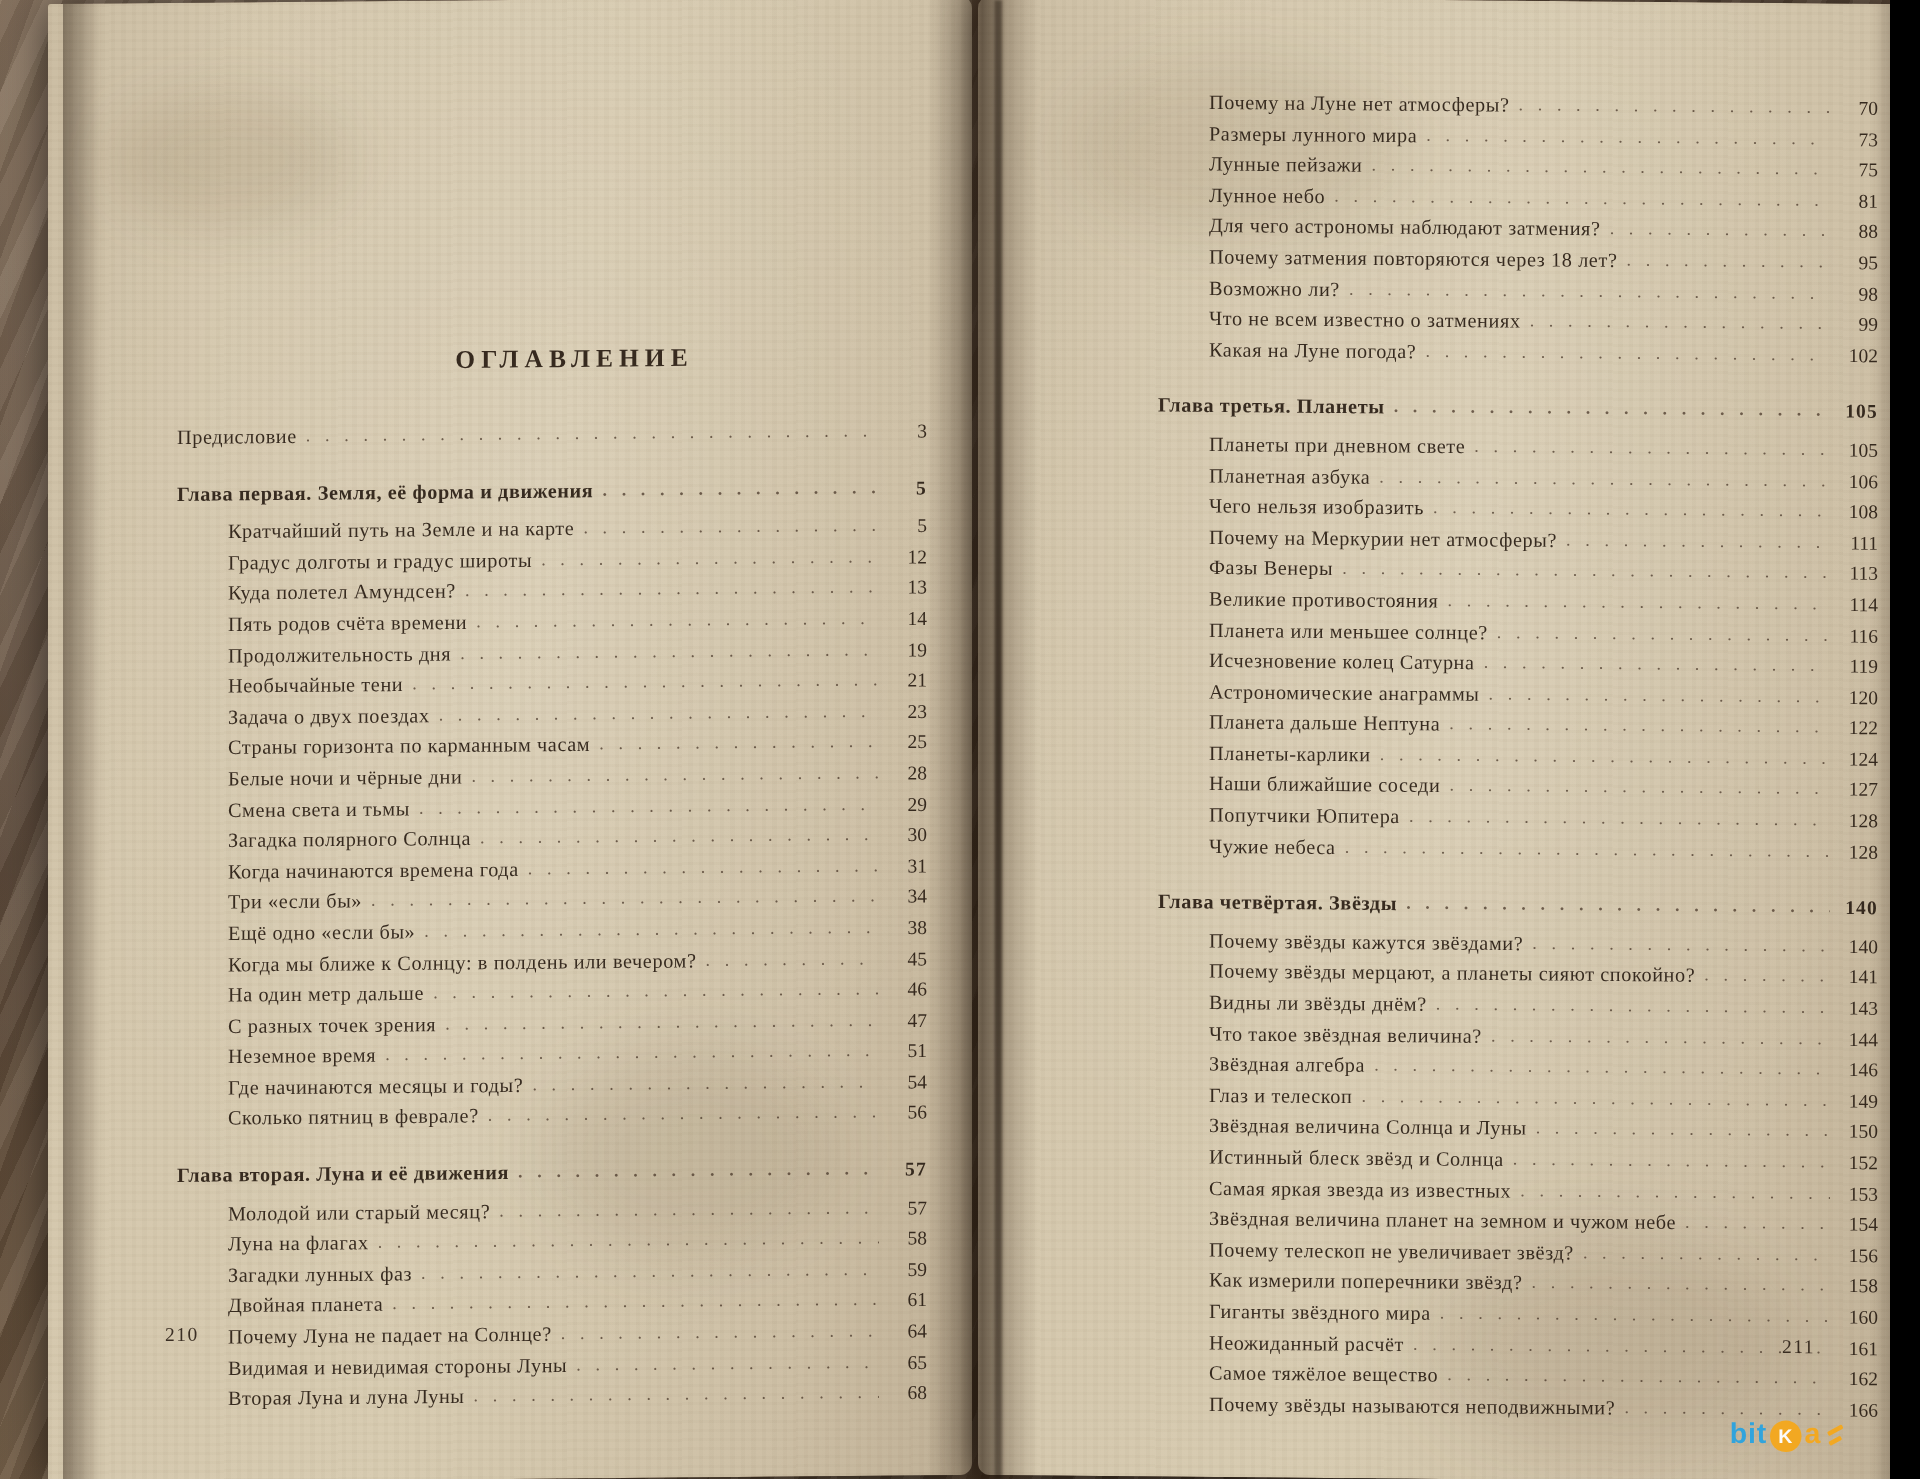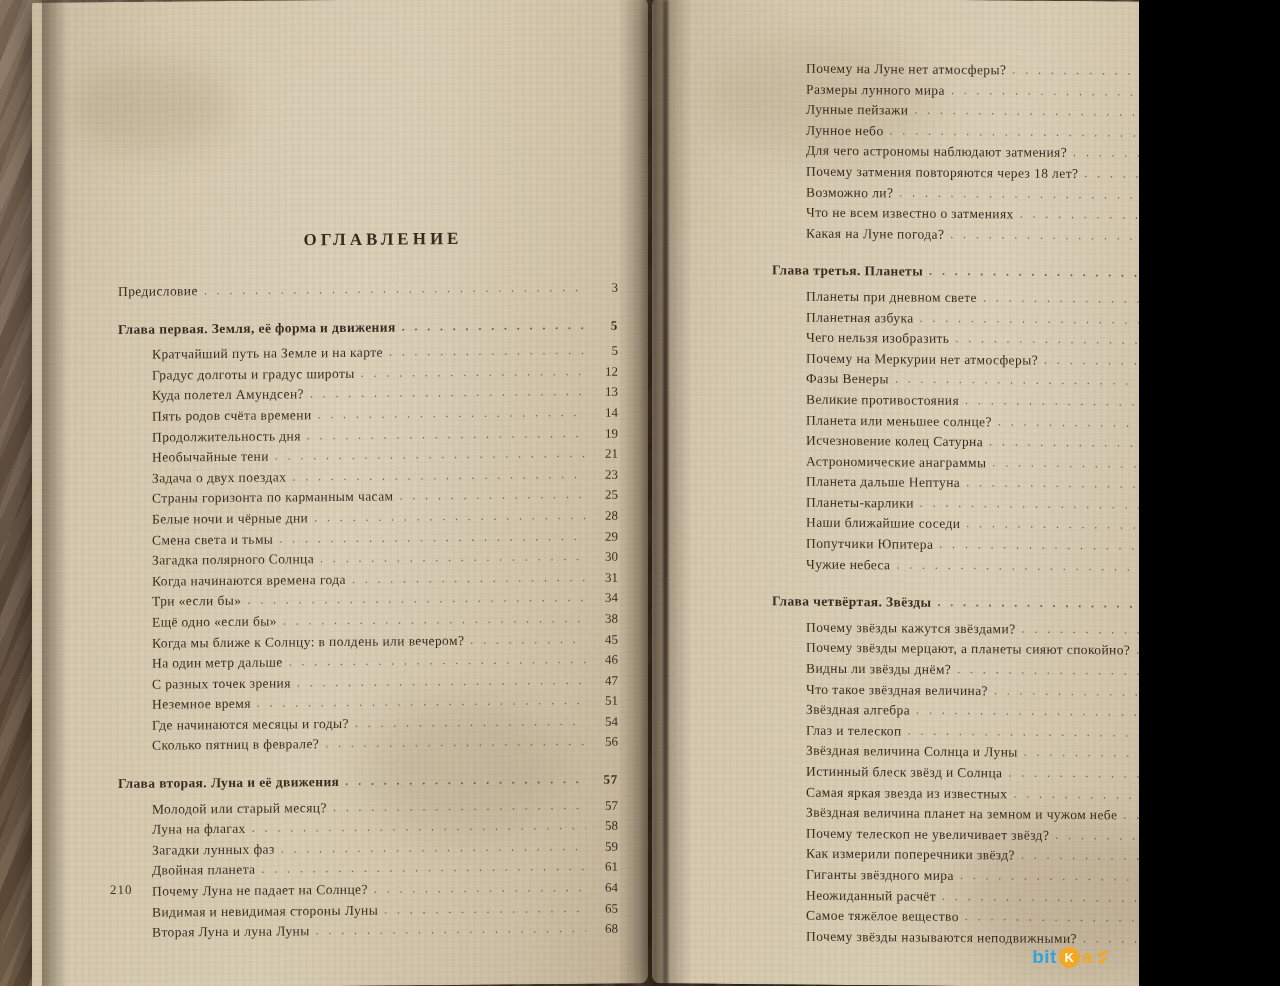--- a/index.html
+++ b/index.html
@@ -8,21 +8,21 @@
     background: #000;
   }
   body {
     width: 1280px;
     height: 986px;
     overflow: hidden;
     font-family: "Liberation Serif", serif;
   }
   #scene {
     position: relative;
-    width: 1139px;
+    width: 1260px;
     height: 986px;
     background: #7f1d1d;
     overflow: hidden;
   }
   
   .backdrop {
     position: absolute;
     inset: 0;
     background:
       repeating-linear-gradient(115deg, rgba(255,255,255,0.05) 0 12px, rgba(0,0,0,0.06) 12px 26px),

